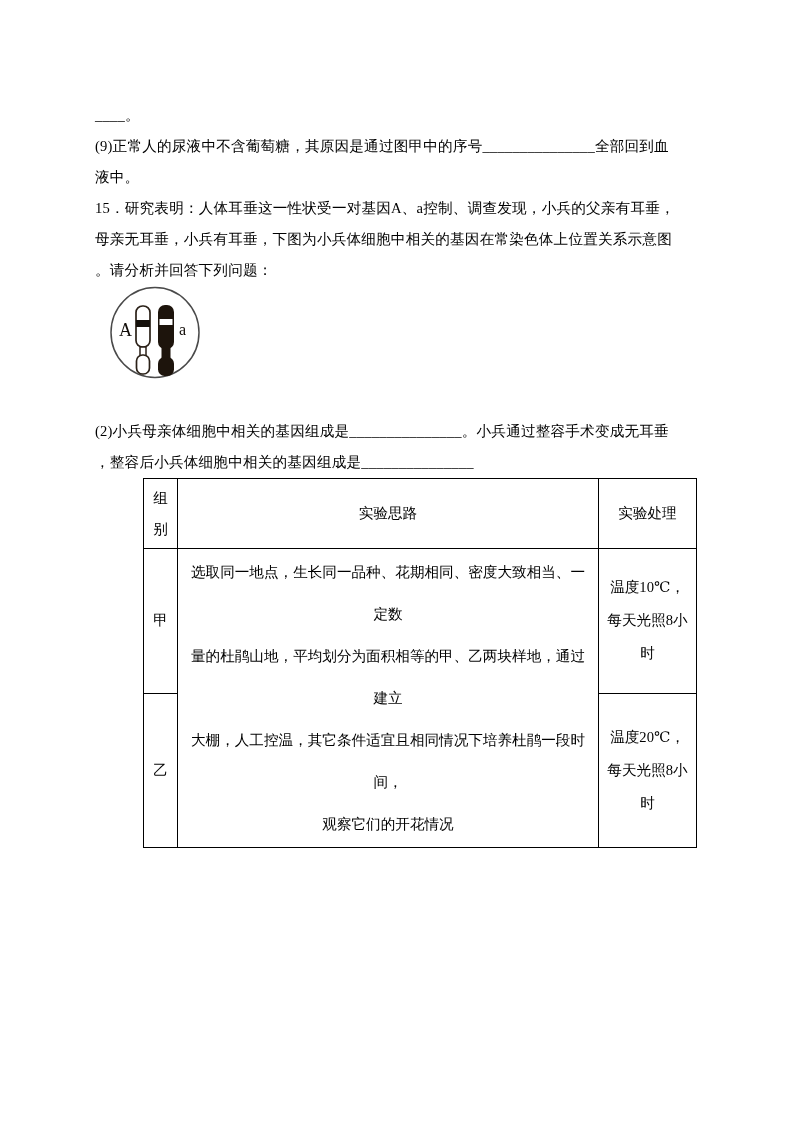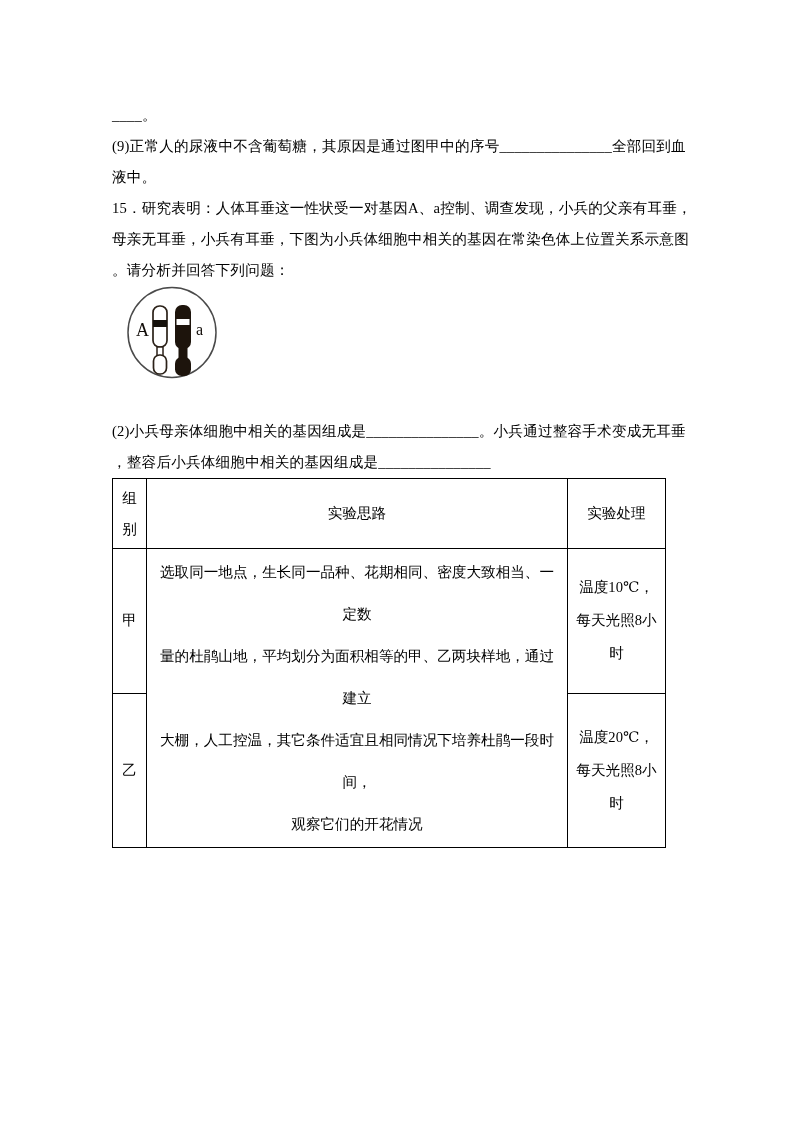--- a/index.html
+++ b/index.html
@@ -7,41 +7,42 @@
     position: relative;
     width: 794px;
     height: 1123px;
     background: #ffffff;
     font-family: "Liberation Serif", "DejaVu Serif", serif;
     color: #000000;
     overflow: hidden;
   }
   .content {
     position: absolute;
-    left: 112px;
+    left: 95px;
     top: 100px;
     width: 600px;
   }
   .para {
     margin: 0;
     font-size: 14.6px;
     line-height: 31px;
     white-space: pre-line;
     letter-spacing: 0.2px;
     word-break: break-all;
   }
   .figure {
     height: 130px;
     padding-left: 14px;
     box-sizing: border-box;
   }
   table.exp {
     border-collapse: collapse;
     table-layout: fixed;
     width: 553px;
+    margin-left: 48px;
   }
   table.exp th, table.exp td {
     border: 1.6px solid #000000;
     font-weight: normal;
     font-size: 14.6px;
     text-align: center;
     vertical-align: middle;
     padding: 2px 6px;
     box-sizing: border-box;
   }

